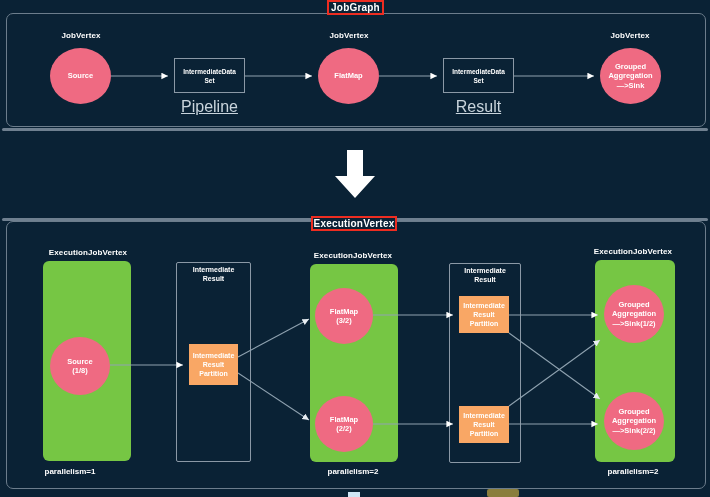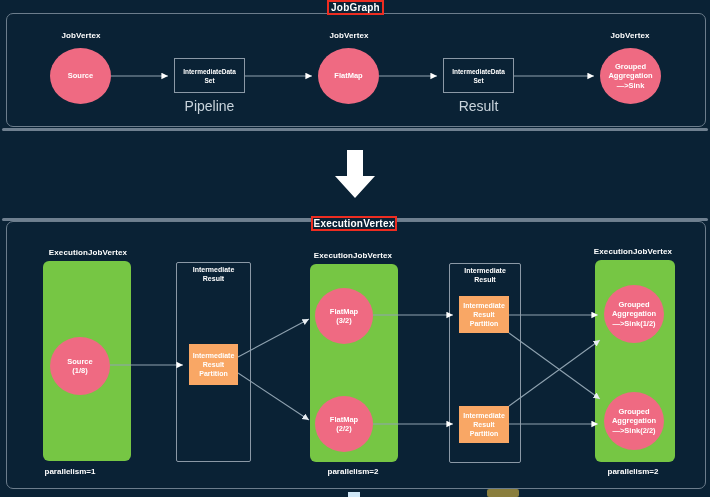--- a/index.html
+++ b/index.html
@@ -46,24 +46,25 @@
     color:#ffffff;
     font-size:8px;
     font-weight:bold;
     text-align:center;
     white-space:nowrap;
     letter-spacing:.1px;
   }
   .lbl-muted{
     position:absolute;
     color:#c9d4dc;
-    font-size:14px;
+    font-size:16px;
     font-weight:normal;
     text-align:center;
     white-space:nowrap;
+    text-decoration:underline;
   }
   .lbl-par{
     position:absolute;
     color:#ffffff;
     font-size:8px;
     font-weight:bold;
     text-align:center;
     white-space:nowrap;
   }
   .lbl-ir{

